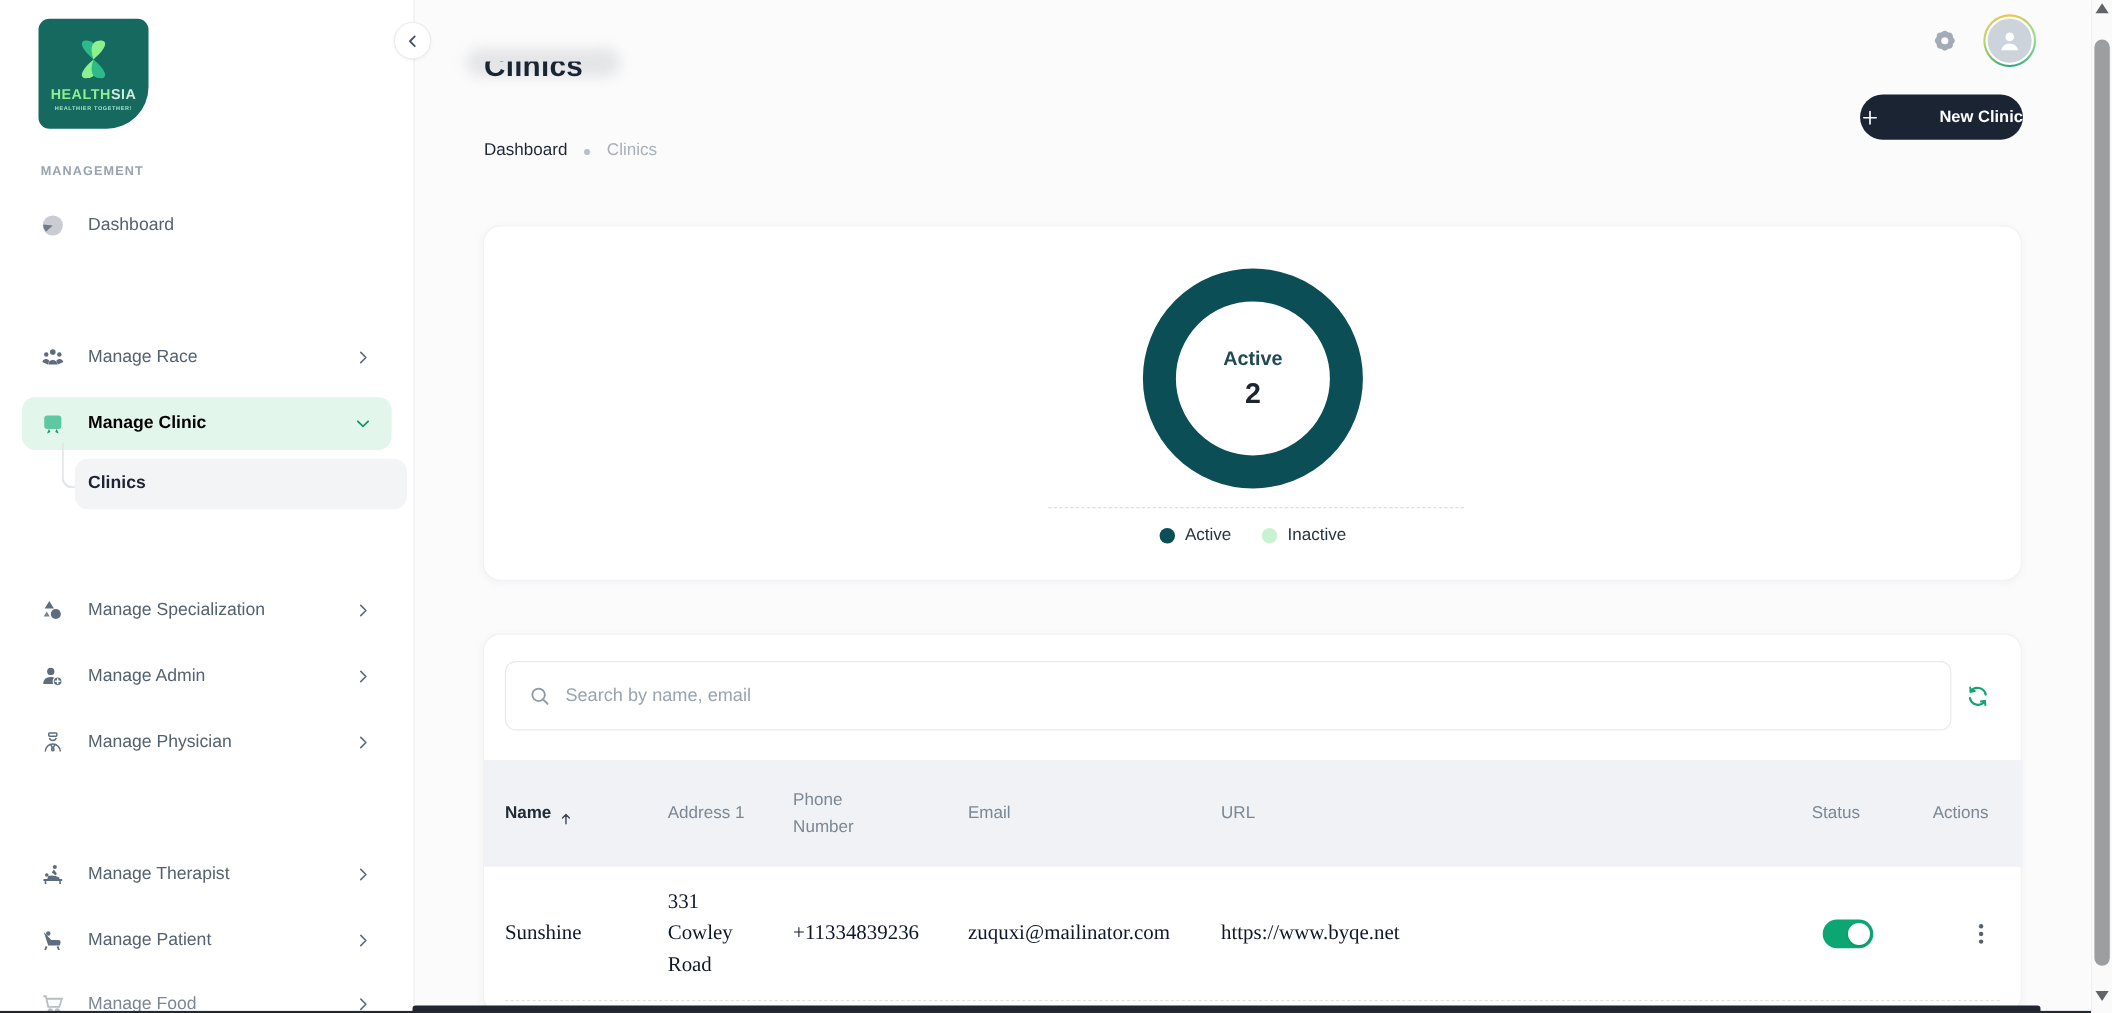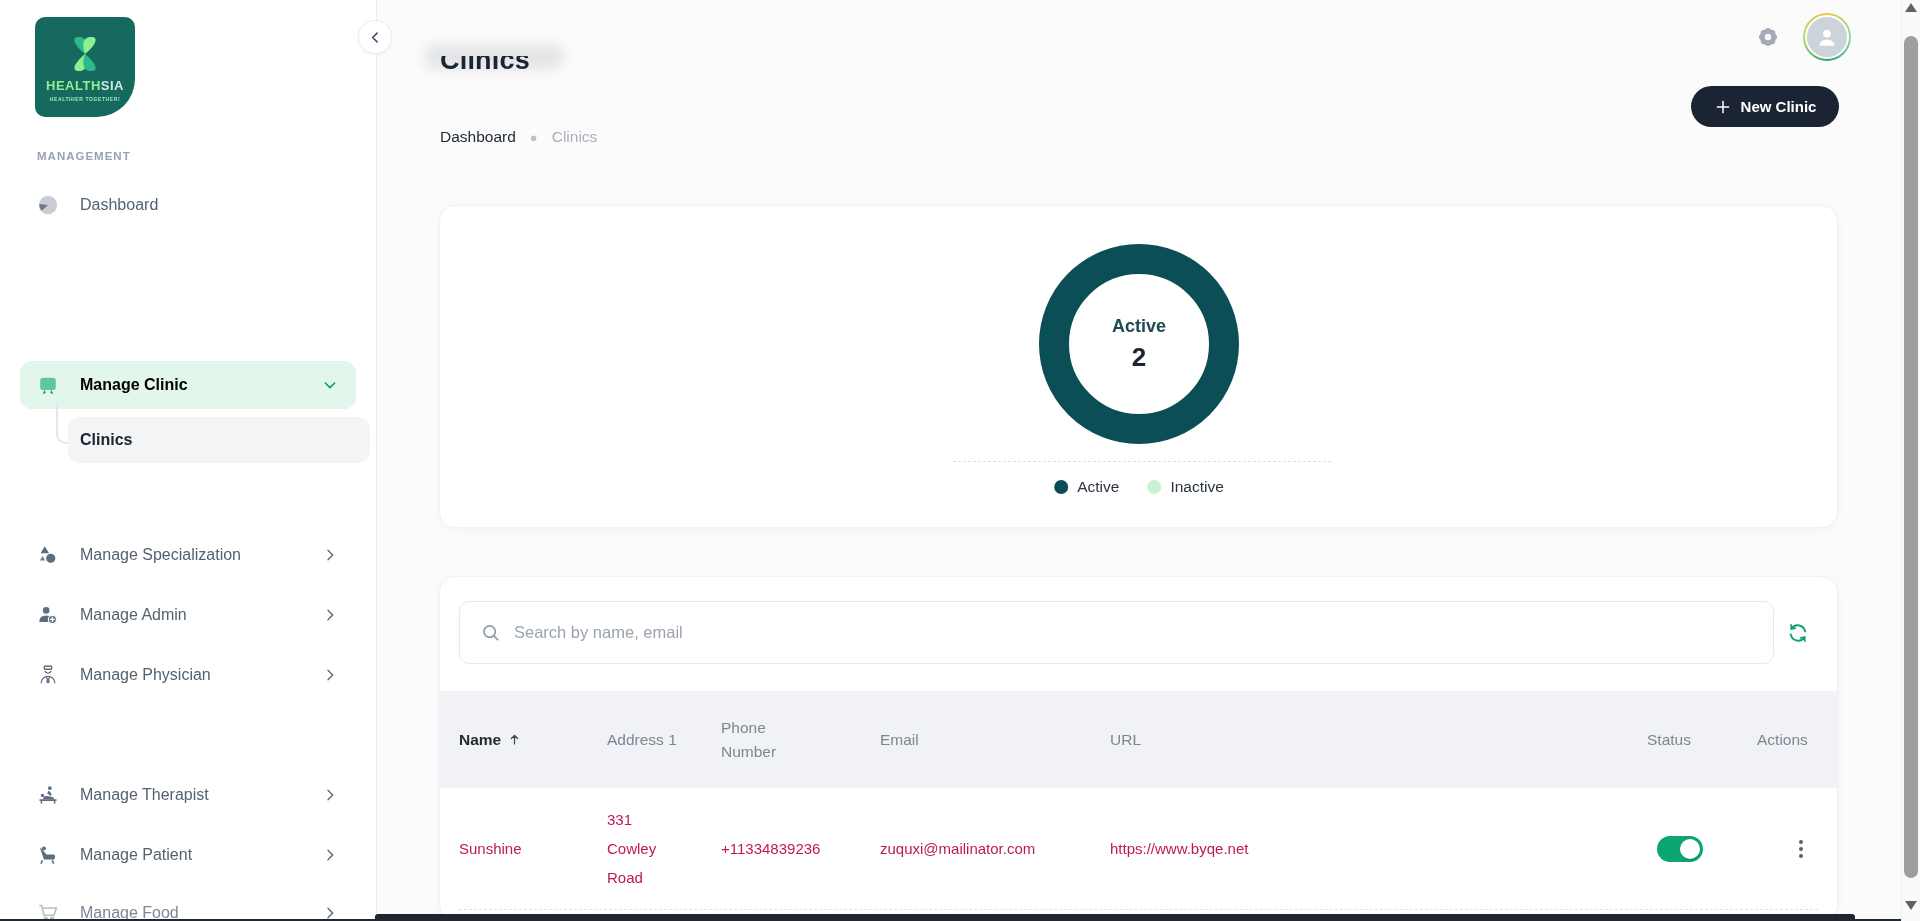--- a/index.html
+++ b/index.html
@@ -29,21 +29,21 @@
   .gear-btn { position:absolute; left:1755px; top:24px; width:26px; height:26px; cursor:pointer; }
   .avatar { position:absolute; left:1803px; top:13px; width:48px; height:48px; border-radius:50%; background:conic-gradient(#f0c64a,#8edc9b,#2ba37a,#bcd96a,#f0c64a); cursor:pointer; }
   .avatar .inner { position:absolute; inset:2px; border-radius:50%; background:#ccd3da; border:2px solid #fff; display:flex; align-items:center; justify-content:center; }
   .smudge { position:absolute; left:424px; top:44px; width:140px; height:26px; background:#d2d3d6; border-radius:13px; filter:blur(6px); opacity:.55; }
   .title-clip { position:absolute; left:440px; top:56px; height:36px; overflow:hidden; }
   .title-clip h1 { font-size:27px; font-weight:bold; color:#1a2433; margin-top:-11px; letter-spacing:.2px; }
   .breadcrumb { position:absolute; left:440px; top:128px; display:flex; align-items:center; gap:14px; font-size:15.5px; }
   .bc-home { color:#1d2735; font-weight:500; cursor:pointer; }
   .bc-dot { color:#b9c0c9; font-size:13px; }
   .bc-current { color:#a8b0bb; }
-  .new-clinic-btn { position:absolute; left:1691px; top:86px; width:148px; height:41px; border-radius:21px; background:#1b2433; border:none; color:#fff; font-size:15px; font-weight:bold; font-family:inherit; display:flex; align-items:center; justify-content:center; gap:9px; cursor:pointer; }
+  .new-clinic-btn { position:absolute; left:1691px; top:86px; width:148px; height:41px; border-radius:21px; background:#1b2433; border:none; color:#fff; font-size:15px; font-weight:bold; font-family:inherit; display:flex; align-items:center; justify-content:space-between; gap:9px; cursor:pointer; }
 
   .card { position:absolute; background:#fff; border:1px solid #f0f1f3; border-radius:16px; box-shadow:0 2px 8px rgba(25,35,55,.04); }
   .chart-card { left:439px; top:205px; width:1399px; height:323px; }
   .donut { position:absolute; left:599px; top:38px; width:200px; height:200px; border:30px solid #0c4e56; border-radius:50%; }
   .donut-center { position:absolute; left:599px; top:38px; width:200px; height:200px; display:flex; flex-direction:column; align-items:center; justify-content:center; gap:5px; }
   .donut-label { font-size:18px; font-weight:bold; color:#204a53; }
   .donut-value { font-size:26px; font-weight:bold; color:#1c252e; }
   .chart-divider { position:absolute; left:513px; top:255px; width:378px; border-top:1.5px dashed #dcdfe4; }
   .legend { position:absolute; left:699px; top:272px; transform:translateX(-50%); display:flex; gap:28px; }
   .legend-item { display:flex; align-items:center; gap:9px; font-size:15.5px; color:#2a3342; font-weight:500; }
@@ -52,24 +52,24 @@
   .table-card { left:439px; top:576px; width:1399px; height:345px; }
   .search-box { position:absolute; left:19px; top:24px; width:1315px; height:63px; border:1px solid #e7e9ec; border-radius:10px; display:flex; align-items:center; padding-left:20px; gap:12px; background:#fff; }
   .search-box input { border:none; outline:none; flex:1; font-size:16.5px; font-family:inherit; color:#30394a; background:transparent; }
   .search-box input::placeholder { color:#9aa3ae; }
   .refresh-btn { position:absolute; left:1345px; top:43px; width:26px; height:26px; cursor:pointer; }
 
   .cols { display:flex; align-items:center; padding-left:19px; }
   .thead { position:absolute; left:0; top:114px; width:1399px; height:97px; background:#f0f2f5; }
   .th { font-size:15.5px; color:#7b8794; font-weight:500; line-height:24px; }
   .col-name{width:148px}.col-address{width:114px}.col-phone{width:159px}.col-email{width:230px}.col-url{width:537px}.col-status{width:110px}.col-actions{width:80px}
-  .th-name { color:#212b36; font-weight:bold; display:flex; align-items:center; gap:6px; cursor:pointer; }
+  .th-name { color:#212b36; font-weight:bold; display:flex; align-items:flex-end; gap:6px; cursor:pointer; }
   .wrap-70 { display:inline-block; width:70px; }
   .trow { position:absolute; left:0; top:211px; width:1399px; height:121px; }
-  .td { font-size:15px; color:#be185d; line-height:29px; }
+  .td { font-size:19px; color:#0f172a; line-height:29px;font-family:Liberation Serif, serif; }
   .wrap-72 { display:inline-block; width:72px; }
   .row-divider { position:absolute; left:19px; right:19px; top:332px; border-top:1.5px dashed #dfe3e8; }
 
   .toggle { position:relative; width:46px; height:26px; border-radius:13px; background:#0ba672; margin-left:10px; cursor:pointer; }
   .toggle .knob { position:absolute; right:3px; top:3px; width:20px; height:20px; border-radius:50%; background:#fff; box-shadow:0 1px 2px rgba(0,0,0,.15); }
   .kebab { margin-left:32px; width:24px; height:28px; display:flex; flex-direction:column; align-items:center; justify-content:center; gap:3px; cursor:pointer; }
   .kebab i { width:4px; height:4px; border-radius:50%; background:#56616e; }
 
   .bottom-strip { position:absolute; left:375px; top:914px; width:1480px; height:7px; background:#20252f; border-radius:3px 3px 0 0; z-index:5; }
   .bottom-line { position:absolute; left:0; top:919px; width:1920px; height:2px; background:#23272f; z-index:5; }
@@ -102,20 +102,38 @@
       <span class="nav-icon">
         <svg width="22" height="22" viewBox="0 0 24 24">
             <circle cx="12" cy="12" r="10" fill="#c9cdd3"></circle>
             <path d="M12 12 L5.2 18.2 A10 10 0 0 1 2.4 11 Z" fill="#6f7a88"></path>
           </svg>
       </span>
       <span class="nav-label">Dashboard</span>
     </div>
 
 
+    <div class="nav-item" style="top:301px">
+      <span class="nav-icon">
+        <svg width="22" height="22" viewBox="0 0 24 24" fill="#5d6c7e">
+            <circle cx="12" cy="6.5" r="2.8"></circle>
+            <circle cx="5.5" cy="9" r="2.2"></circle>
+            <circle cx="18.5" cy="9" r="2.2"></circle>
+            <path d="M7.5 19 a4.5 4.5 0 0 1 9 0 z"></path>
+            <path d="M1.5 16.5 a4 4 0 0 1 7 -1.5 l-1.5 4 z"></path>
+            <path d="M22.5 16.5 a4 4 0 0 0 -7 -1.5 l1.5 4 z"></path>
+          </svg>
+      </span>
+      <span class="nav-label">Manage Race</span>
+      <span class="nav-chevron">
+          <svg width="16" height="16" viewBox="0 0 24 24" fill="none" stroke="#5d6c7e" stroke-width="2.2" stroke-linecap="round" stroke-linejoin="round">
+            <path d="M9 5 l7 7 -7 7"></path>
+          </svg>
+        </span>
+    </div>
 
     <div class="nav-item active" style="top:361px">
       <span class="nav-icon">
         <svg width="24" height="24" viewBox="0 0 24 24">
             <rect x="3.5" y="4" width="17" height="13.5" rx="3" fill="#5fc7a1"></rect>
             <path d="M8.2 17.5 l-2 4.5 3.4-1.6 z" fill="#0f9a68"></path>
             <path d="M15.8 17.5 l2 4.5 -3.4-1.6 z" fill="#0f9a68"></path>
           </svg>
       </span>
       <span class="nav-label">Manage Clinic</span>

